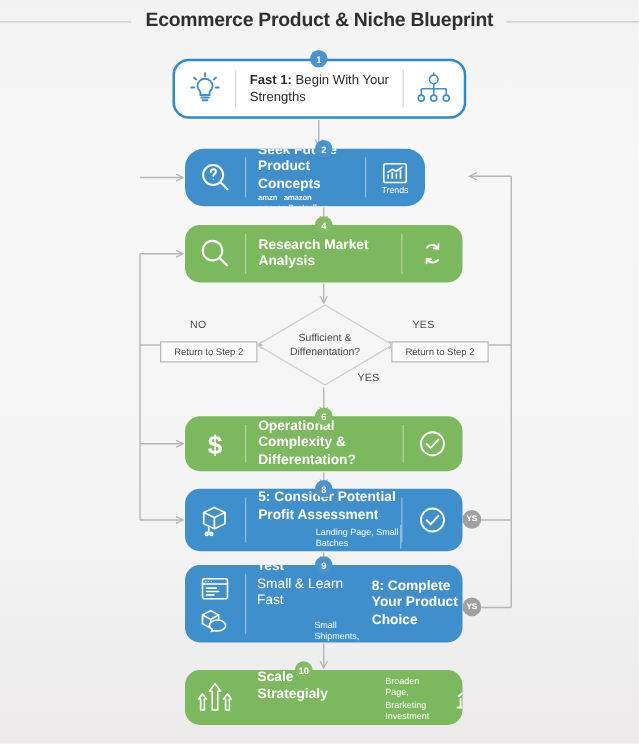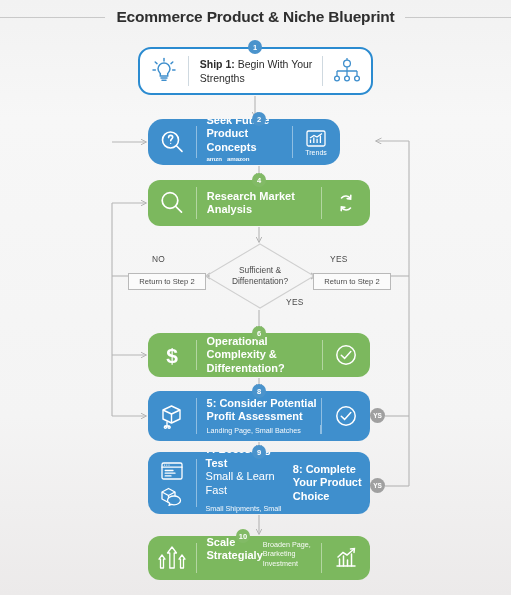--- a/index.html
+++ b/index.html
@@ -107,20 +107,21 @@
     font-weight: bold;
     font-size: 11px;
     line-height: 1.22;
   }
   .title-sub {
     color: #ffffff;
     font-size: 7.2px;
     line-height: 1.3;
     opacity: 0.95;
     margin-top: 2px;
+    margin-left: 46px;
   }
 
   #node2 { left: 148px; top: 119px; width: 192px; height: 46px; border-radius: 15px; }
   #node2 .body-cell { flex-direction: column; align-items: flex-start; justify-content: center; padding-left: 10px; }
   #node2 .logo-row {
     display: flex; align-items: center; gap: 5px; margin-top: 1px;
   }
   .brandlogo {
     font-size: 6.2px; color: #ffffff; font-weight: bold;
     letter-spacing: -0.1px; opacity: 0.92; white-space: nowrap;
@@ -304,21 +305,21 @@
         <line x1="4.2" y1="5" x2="6" y2="6.6"></line>
         <line x1="21.8" y1="5" x2="20" y2="6.6"></line>
         <line x1="2" y1="13" x2="4.4" y2="13"></line>
         <line x1="24" y1="13" x2="21.6" y2="13"></line>
       </g>
     </svg>
   </div>
   <div class="divider-v"></div>
   <div class="body-cell">
     <span>
-      <b>Ship 1:</b><span> Begin With Your Strengths</span>
+      <b>Fast 1:</b><span> Begin With Your Strengths</span>
     </span>
   </div>
   <div class="divider-v"></div>
   <div class="right-cell">
     <svg class="icon-svg" width="30" height="28" viewBox="0 0 30 28">
       <g stroke="#3f8fcd" stroke-width="1.3" fill="none">
         <circle cx="15" cy="6.5" r="3.4"></circle>
         <line x1="15" y1="3" x2="15" y2="1"></line>
         <line x1="15" y1="10" x2="15" y2="14"></line>
         <line x1="5" y1="14" x2="25" y2="14"></line>

